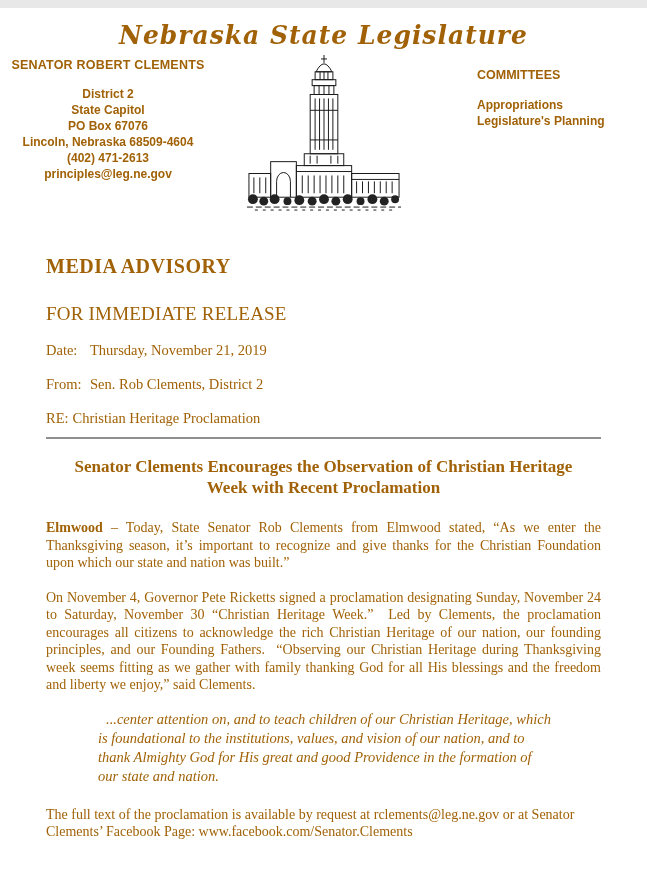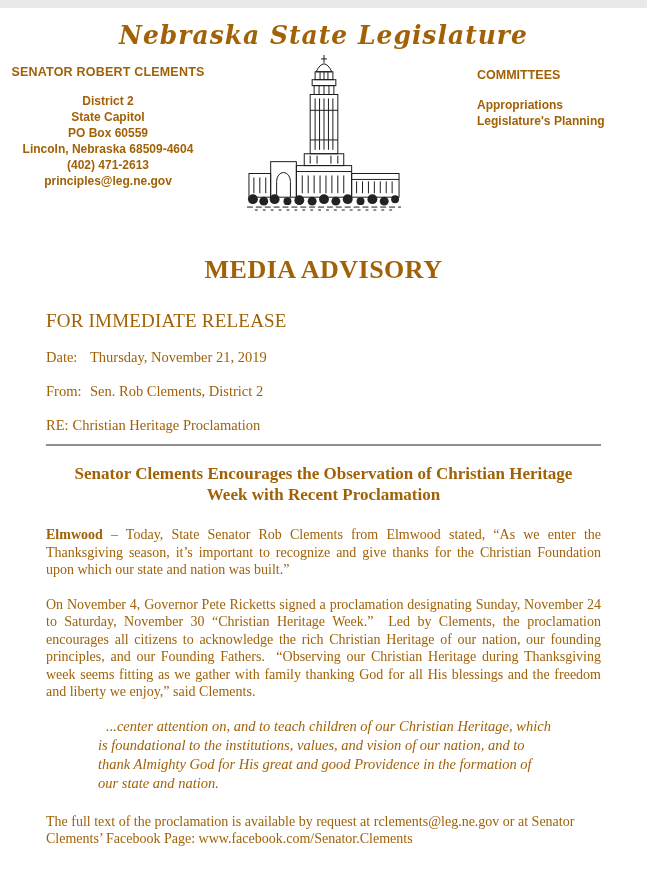--- a/index.html
+++ b/index.html
@@ -9,36 +9,36 @@
     position:relative; overflow:hidden; box-sizing:border-box;
   }
   
   .org-title {
     text-align:center; padding-top:12px;
     font-family:"DejaVu Serif", serif; font-weight:700; font-style:italic;
     font-size:25px; letter-spacing:1px; transform:scaleY(1.05);
   }
   .letterhead { position:relative; height:172px; margin-top:4px; }
   .senator-block {
-    position:absolute; left:2px; top:11px; width:212px; text-align:center;
+    position:absolute; left:2px; top:4px; width:212px; text-align:center;
     font-family:"Liberation Sans", sans-serif; font-weight:700;
     font-size:12px; line-height:16px;
   }
   .senator-name { font-size:12.5px; margin-bottom:13px; letter-spacing:0.2px; }
   .committees-block {
     position:absolute; right:6px; top:14px; width:164px; text-align:left;
     font-family:"Liberation Sans", sans-serif; font-weight:700;
     font-size:12px; line-height:16px;
   }
   .committees-heading { font-size:12.5px; margin-bottom:14px; }
   .capitol-wrap { position:absolute; left:50%; top:0; transform:translateX(-50%); }
   
   .content { margin:0 46px; }
   .media-advisory {
-    text-align:center; font-weight:700; font-size:26px;
+    font-weight:700; font-size:20px;
     letter-spacing:0.5px; margin-top:30px;
   }
   .release-line { font-weight:400; font-size:19px; margin-top:25px; letter-spacing:0.2px; }
   .meta-row { margin-top:17px; font-size:14.5px; }
   .meta-label { display:inline-block; margin-right:4px; }
   .meta-row.wide .meta-label { width:44px; margin-right:0; }
   .divider { border:none; border-top:2px solid #8f8f8f; margin:10px 0 0 0; }
   .headline {
     text-align:center; font-weight:700; font-size:17px; line-height:21px;
     margin-top:17px; padding:0 14px;
@@ -58,21 +58,21 @@
 <div class="page">
 
   <div class="org-title">Nebraska State Legislature</div>
 
   <div class="letterhead">
 
     <div class="senator-block">
       <div class="senator-name">SENATOR ROBERT CLEMENTS</div>
       <div>District 2</div>
       <div>State Capitol</div>
-      <div>PO Box 60559</div>
+      <div>PO Box 67076</div>
       <div>Lincoln, Nebraska 68509-4604</div>
       <div>(402) 471-2613</div>
       <div>principles@leg.ne.gov</div>
     </div>
 
     <div class="capitol-wrap">
       <svg width="158" height="162" viewBox="0 0 160 164">
         <g stroke="#1a1a1a" stroke-width="1" fill="none">
 
           <line x1="80" y1="2" x2="80" y2="10"></line>

